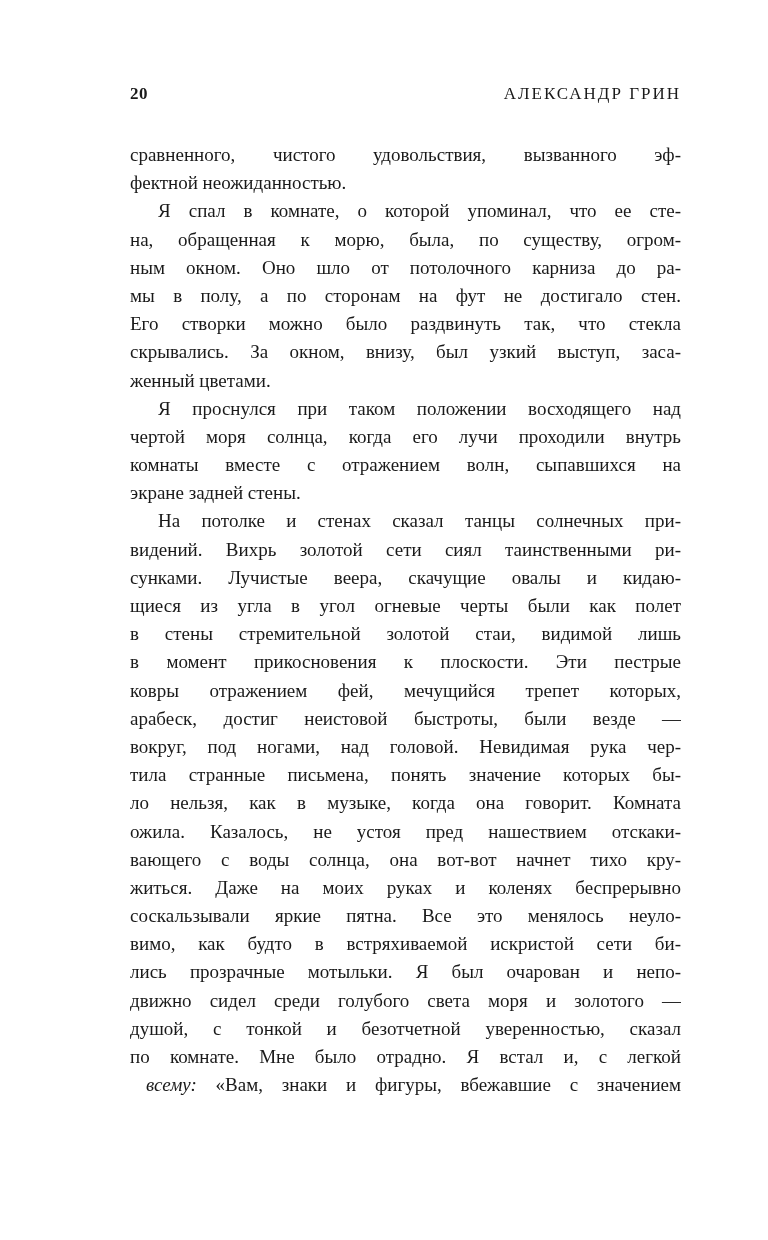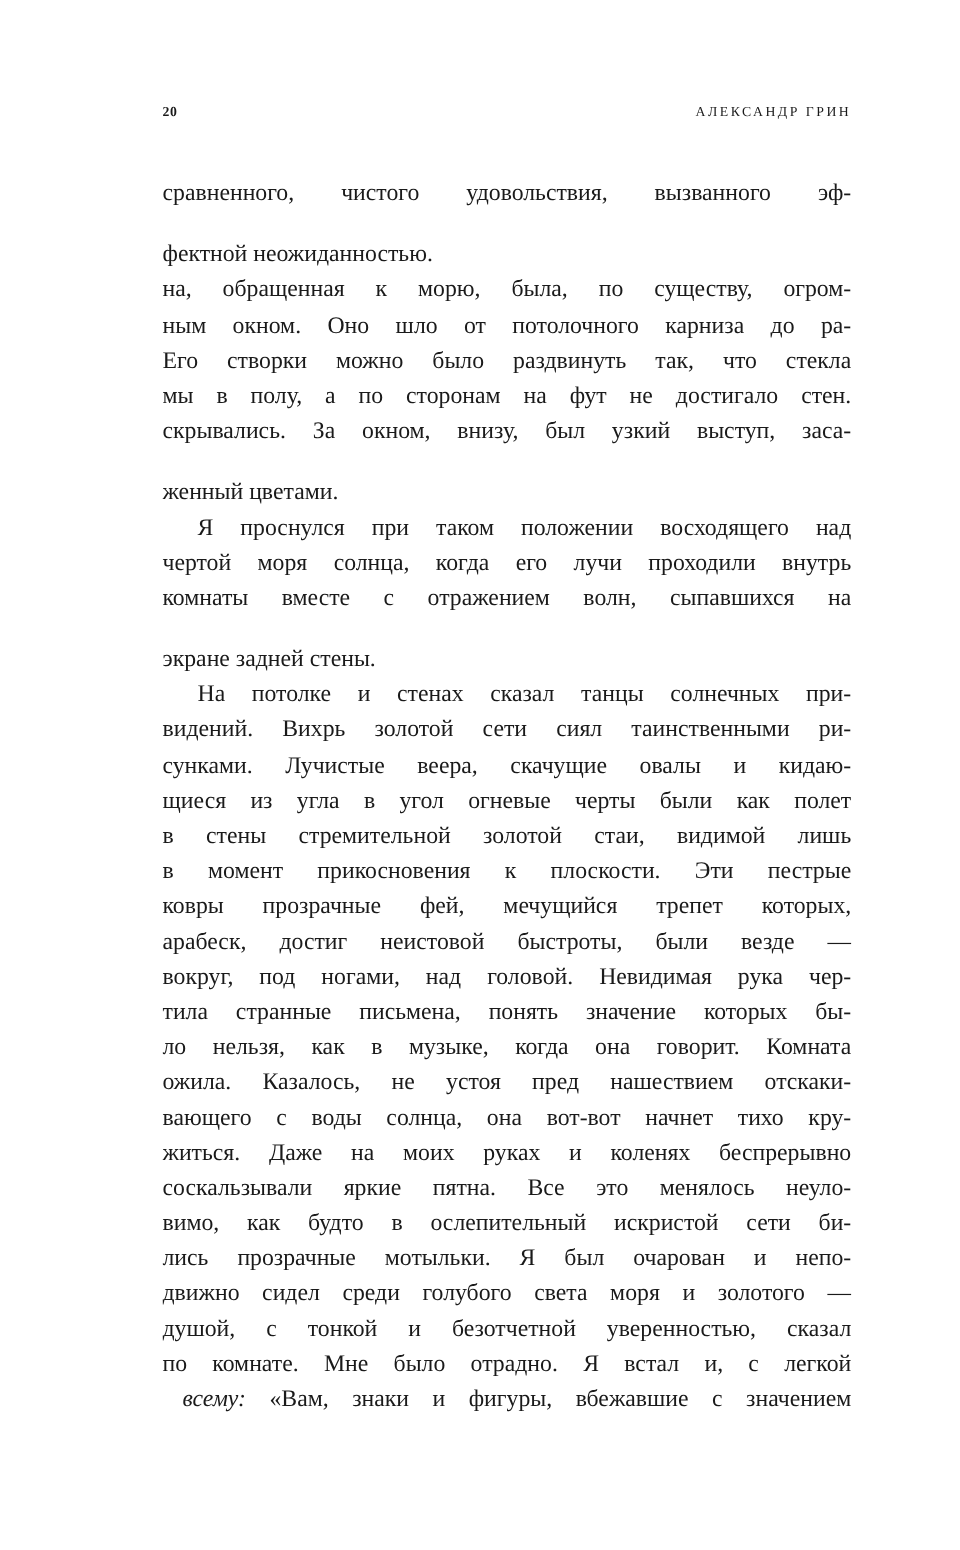--- a/index.html
+++ b/index.html
@@ -21,21 +21,21 @@
     background: #ffffff;
   }
   .running-header {
     position: absolute;
     top: 84px;
     left: 130px;
     width: 551px;
     display: flex;
     justify-content: space-between;
     align-items: center;
-    font-size: 11px;
+    font-size: 17px;
   }
   .page-number {
     font-weight: 700;
     letter-spacing: 0.5px;
   }
   .running-head {
     font-weight: 400;
     letter-spacing: 2px;
     margin-left: 19px;
   }
@@ -51,21 +51,20 @@
     margin: 0;
   }
   .line {
     text-align: justify;
     text-align-last: justify;
     height: 28.2px;
     overflow: hidden;
   }
   .line.end {
     text-align-last: left;
-    margin-top: 21px;
   }
   .line.indent {
     text-indent: 28px;
   }
   .it {
     font-style: italic;
     margin-left: 16px;
   }
 </style>
 </head>
@@ -77,50 +76,51 @@
     <span class="page-number">20</span>
     <span class="running-head">АЛЕКСАНДР ГРИН</span>
   </div>
 
   <div class="body-text">
       <div class="para">
         <div class="line"><span>сравненного, чистого удовольствия, вызванного эф-</span></div>
         <div class="line end"><span>фектной неожиданностью.</span></div>
       </div>
       <div class="para">
+        <div class="line indent"><span>Я спал в комнате, о которой упоминал, что ее сте-</span></div>
         <div class="line"><span>на, обращенная к морю, была, по существу, огром-</span></div>
         <div class="line"><span>ным окном. Оно шло от потолочного карниза до ра-</span></div>
+        <div class="line"><span>мы в полу, а по сторонам на фут не достигало стен.</span></div>
         <div class="line"><span>Его створки можно было раздвинуть так, что стекла</span></div>
-        <div class="line"><span>мы в полу, а по сторонам на фут не достигало стен.</span></div>
         <div class="line"><span>скрывались. За окном, внизу, был узкий выступ, заса-</span></div>
         <div class="line end"><span>женный цветами.</span></div>
       </div>
       <div class="para">
         <div class="line indent"><span>Я проснулся при таком положении восходящего над</span></div>
         <div class="line"><span>чертой моря солнца, когда его лучи проходили внутрь</span></div>
         <div class="line"><span>комнаты вместе с отражением волн, сыпавшихся на</span></div>
         <div class="line end"><span>экране задней стены.</span></div>
       </div>
       <div class="para">
         <div class="line indent"><span>На потолке и стенах сказал танцы солнечных при-</span></div>
         <div class="line"><span>видений. Вихрь золотой сети сиял таинственными ри-</span></div>
         <div class="line"><span>сунками. Лучистые веера, скачущие овалы и кидаю-</span></div>
         <div class="line"><span>щиеся из угла в угол огневые черты были как полет</span></div>
         <div class="line"><span>в стены стремительной золотой стаи, видимой лишь</span></div>
         <div class="line"><span>в момент прикосновения к плоскости. Эти пестрые</span></div>
-        <div class="line"><span>ковры прозрачные фей, мечущийся трепет которых,</span></div>
+        <div class="line"><span>ковры отражением фей, мечущийся трепет которых,</span></div>
         <div class="line"><span>арабеск, достиг неистовой быстроты, были везде —</span></div>
         <div class="line"><span>вокруг, под ногами, над головой. Невидимая рука чер-</span></div>
         <div class="line"><span>тила странные письмена, понять значение которых бы-</span></div>
         <div class="line"><span>ло нельзя, как в музыке, когда она говорит. Комната</span></div>
         <div class="line"><span>ожила. Казалось, не устоя пред нашествием отскаки-</span></div>
         <div class="line"><span>вающего с воды солнца, она вот-вот начнет тихо кру-</span></div>
         <div class="line"><span>житься. Даже на моих руках и коленях беспрерывно</span></div>
         <div class="line"><span>соскальзывали яркие пятна. Все это менялось неуло-</span></div>
-        <div class="line"><span>вимо, как будто в ослепительный искристой сети би-</span></div>
+        <div class="line"><span>вимо, как будто в встряхиваемой искристой сети би-</span></div>
         <div class="line"><span>лись прозрачные мотыльки. Я был очарован и непо-</span></div>
         <div class="line"><span>движно сидел среди голубого света моря и золотого —</span></div>
         <div class="line"><span>душой, с тонкой и безотчетной уверенностью, сказал</span></div>
         <div class="line"><span>по комнате. Мне было отрадно. Я встал и, с легкой</span></div>
         <div class="line"><span class="it">всему:</span><span> «Вам, знаки и фигуры, вбежавшие с значением</span></div>
       </div>
     </div>
 
 </div>
 

